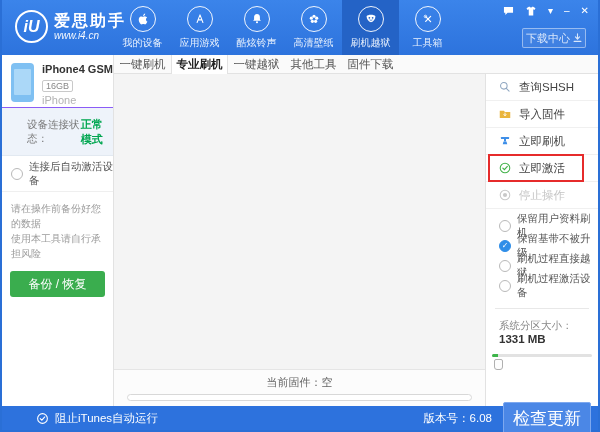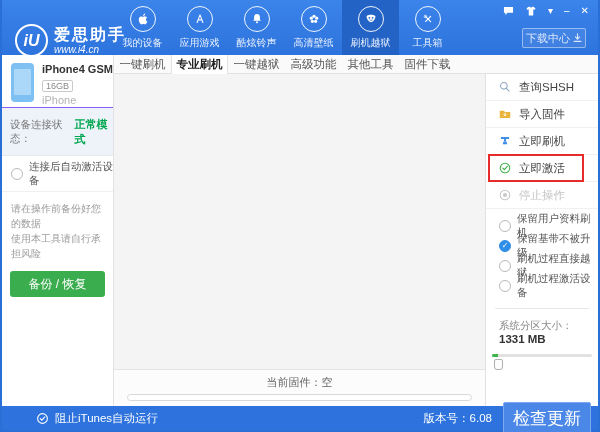--- a/index.html
+++ b/index.html
@@ -4,21 +4,21 @@
 <style>
   * { margin:0; padding:0; box-sizing:border-box; }
   html,body { width:600px; height:432px; }
   body { font-family:"Liberation Sans","DejaVu Sans",sans-serif; background:#fff; overflow:hidden; }
 
   .window { width:600px; height:432px; border:2px solid #2a6fd6; border-top:none;
             display:flex; flex-direction:column; background:#fff; position:relative; }
 
   
   .header { height:55px; background:linear-gradient(#3b84ea,#2d73dd); position:relative; flex:none; }
-  .logo { position:absolute; left:13px; top:24px; display:flex; align-items:center; color:#fff; }
+  .logo { position:absolute; left:13px; top:10px; display:flex; align-items:center; color:#fff; }
   .logo-circle { width:33px; height:33px; border:2px solid #fff; border-radius:50%;
                  display:flex; align-items:center; justify-content:center;
                  font-weight:bold; font-style:italic; font-size:16px; }
   .logo-text { margin-left:6px; line-height:1.1; }
   .logo-title { font-size:16px; font-weight:bold; letter-spacing:2px;font-family:Liberation Serif, serif; }
   .logo-sub { font-size:10px; opacity:.95;font-style:italic; }
 
   .nav { position:absolute; left:112px; top:0; height:55px; display:flex; }
   .nav-item { width:57px; height:55px; display:flex; flex-direction:column; align-items:center;
               justify-content:flex-end; padding-bottom:5px; color:#e8f1fd; font-size:10px; cursor:pointer; }
@@ -41,21 +41,21 @@
               display:flex; flex-direction:column; }
   .device { height:53px; padding:8px 7px 0 9px; display:flex; gap:8px; border-bottom:1px solid #8b5cf6; }
   .phone { width:23px; height:39px; background:#7fc0f2; border-radius:4px; position:relative; flex:none; }
   .phone::after { content:""; position:absolute; left:3px; right:3px; top:6px; bottom:7px;
                   background:#abd8f8; border-radius:1px; }
   .device-name { font-size:11px; font-weight:bold; color:#333; white-space:nowrap; }
   .device-cap { display:inline-block; font-size:9px; color:#888; border:1px solid #c9c9c9;
                 border-radius:2px; padding:0 3px; margin:2px 0; }
   .device-model { font-size:11px; color:#b3b3b3; }
   .status { height:48px; background:#eef3fa; border-bottom:1px solid #e2e9f1;
-            display:flex; align-items:center; padding-left:8px; font-size:10.5px; color:#777; }
+            display:flex; align-items:center; padding-left:25px; font-size:10.5px; color:#777; }
   .status b { color:#00a650; font-size:11px; }
   .auto-activate { height:36px; display:flex; align-items:center; gap:6px; padding-left:9px;
                    border-bottom:1px solid #efefef; font-size:10.5px; color:#555; cursor:pointer; }
   .warning { padding:9px 8px 0 9px; font-size:10px; color:#9b9b9b; line-height:15px; }
   .backup-btn { margin:10px 8px 0 8px; height:26px; background:#3aad4e; color:#fff; font-size:12px;
                 display:flex; align-items:center; justify-content:center; border-radius:3px; cursor:pointer; }
 
   
   .right-col { flex:1; display:flex; flex-direction:column; min-width:0; }
   .tabbar { height:19px; flex:none; background:#fafafa; border-bottom:1px solid #e2e2e2; display:flex; }
@@ -227,21 +227,20 @@
         <div>使用本工具请自行承担风险</div>
       </div>
       <div class="backup-btn">备份 / 恢复</div>
     </div>
 
     <div class="right-col">
       <div class="tabbar">
         <div class="tab">一键刷机</div>
         <div class="tab active">专业刷机</div>
         <div class="tab">一键越狱</div>
-        <div class="tab">高级功能</div>
         <div class="tab">其他工具</div>
         <div class="tab">固件下载</div>
       </div>
 
       <div class="content-row">
 
         <div class="main">
           <div class="canvas"></div>
           <div class="firmware-strip">
             <div class="firmware-label">当前固件：空</div>

